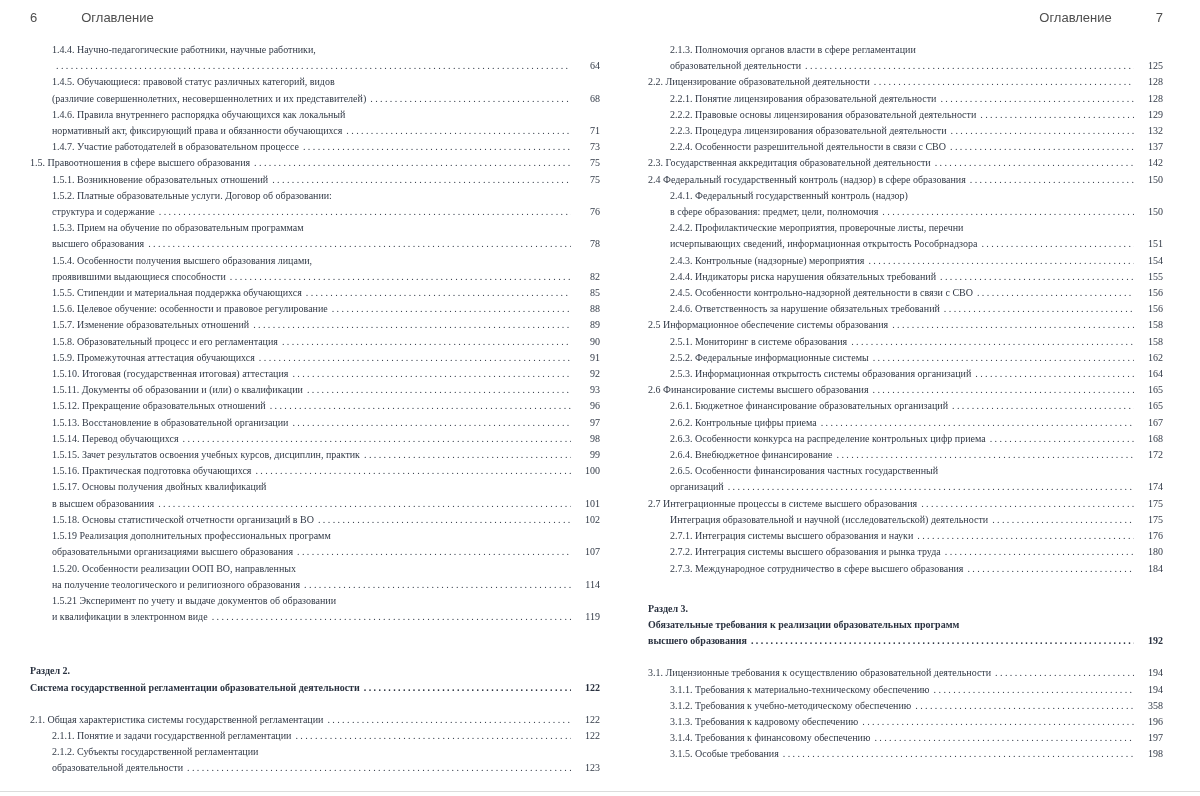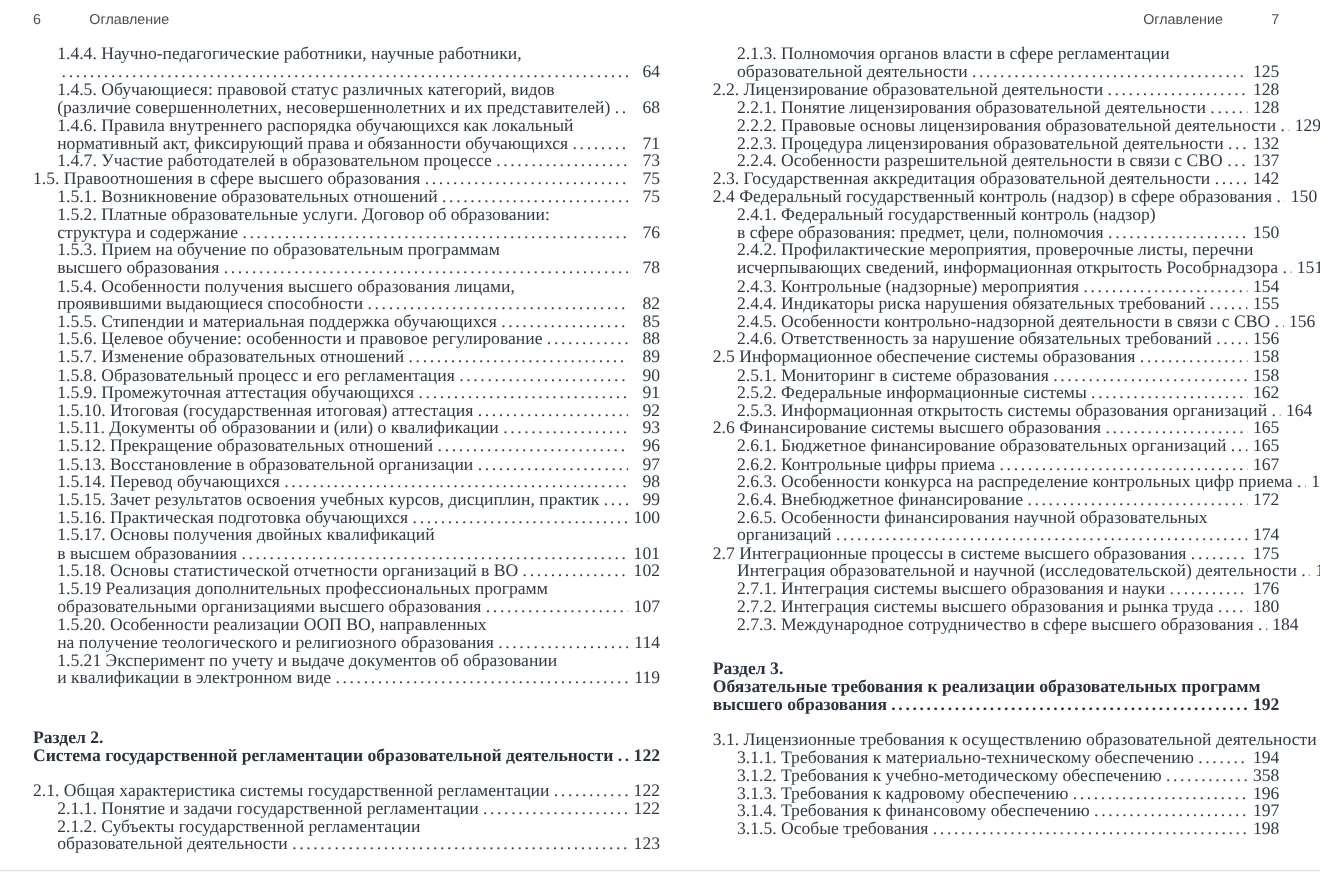--- a/index.html
+++ b/index.html
@@ -17,21 +17,21 @@
   .page.left{left:30px;width:570px;}
   .page.right{left:648px;width:515px;}
 
   .page-header{
     display:flex;align-items:baseline;gap:44px;
     font-family:"Liberation Sans","DejaVu Sans",sans-serif;
     font-size:13px;color:var(--header);
   }
   .page.right .page-header{justify-content:flex-end;}
 
-  .toc{margin-top:17px;font-size:16px;line-height:16.2px;}
+  .toc{margin-top:17px;font-size:10px;line-height:16.2px;}
 
   .entry.sub{padding-left:22px;}
   .entry.section{font-weight:bold;color:var(--bold);}
   .entry.gap-sm{margin-top:16px;}
   .entry.gap-md{margin-top:24px;}
   .entry.gap-lg{margin-top:38px;}
 
   .line{display:flex;align-items:baseline;}
   .t{white-space:nowrap;}
   .dots{
@@ -474,21 +474,21 @@
       </div>
       <div class="entry sub">
         <div class="line">
           <span class="t">2.6.4. Внебюджетное финансирование</span>
           <span class="dots"></span>
           <span class="pg">172</span>
         </div>
       </div>
       <div class="entry sub">
         <div class="line">
-          <span class="t">2.6.5. Особенности финансирования научной образовательных</span>
+          <span class="t">2.6.5. Особенности финансирования частных государственный</span>
         </div>
         <div class="line">
           <span class="t">организаций</span>
           <span class="dots"></span>
           <span class="pg">174</span>
         </div>
       </div>
       <div class="entry top">
         <div class="line">
           <span class="t">2.7 Интеграционные процессы в системе высшего образования</span>

